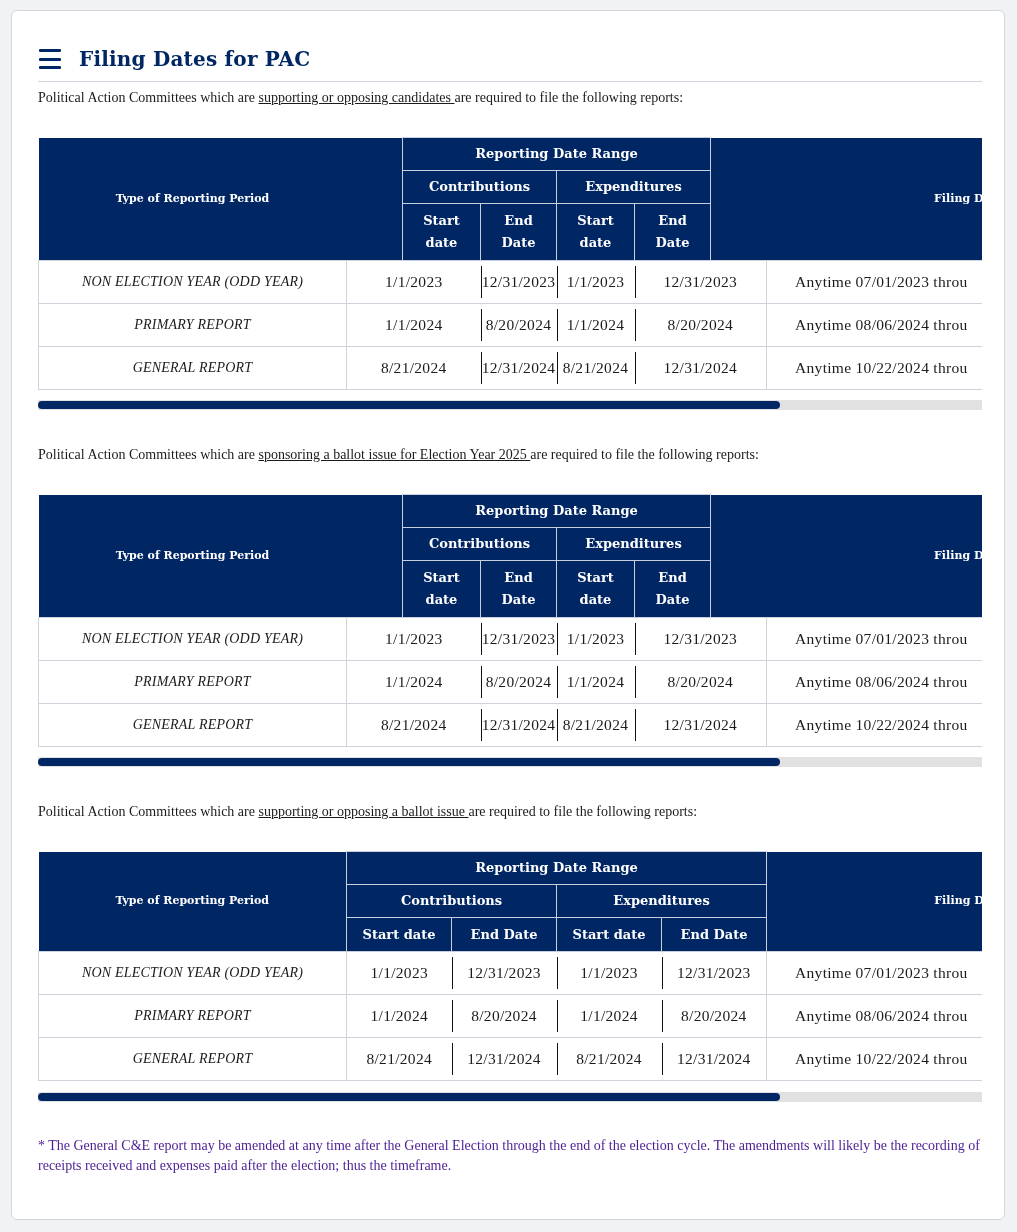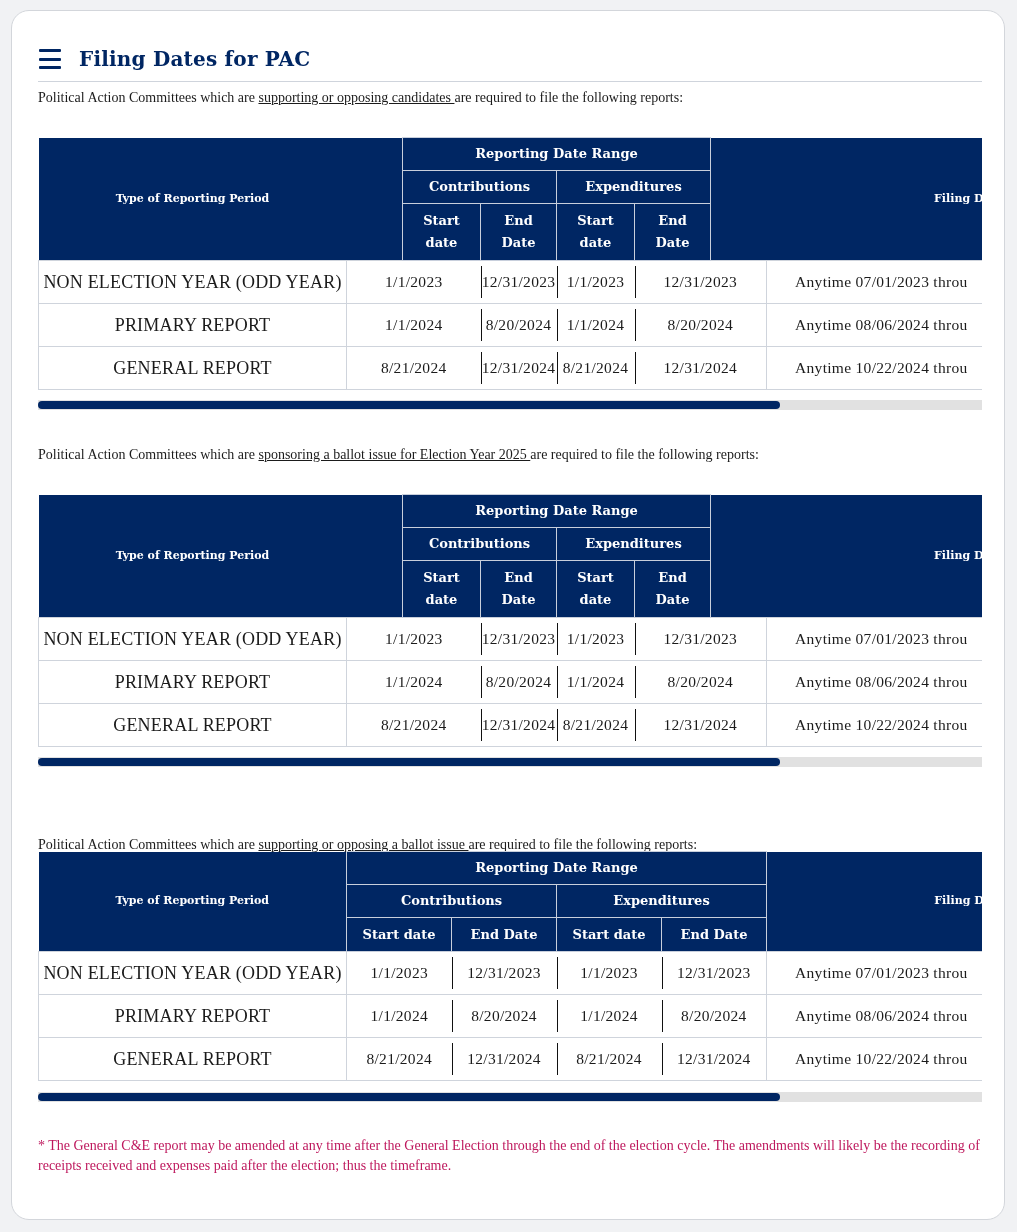--- a/index.html
+++ b/index.html
@@ -4,21 +4,21 @@
 <style>
   html, body { margin: 0; padding: 0; }
   body {
     width: 1017px; height: 1232px; overflow: hidden;
     background: #f1f2f4;
     font-family: "DejaVu Serif", "Liberation Serif", serif;
     color: #1b1b1b;
   }
   .card {
     position: absolute; left: 11px; top: 10px; width: 994px; height: 1210px;
-    background: #ffffff; border: 1px solid #d3d6db; border-radius: 18px;
+    background: #ffffff; border: 1px solid #d3d6db; border-radius: 6px;
     box-sizing: border-box; overflow: hidden;
   }
   .header {
     position: absolute; left: 26px; top: 26px; width: 944px; height: 44px;
     border-bottom: 1px solid #cfd4dc;
     display: flex; align-items: center;
   }
   .hamburger { width: 22px; height: 20px; display: flex; flex-direction: column; justify-content: space-between; margin-left: 1px; margin-right: 18px; cursor: pointer; }
   .hamburger span { display: block; height: 3px; background: #002663; border-radius: 1px; }
   .title { font-family: "DejaVu Serif", serif; font-weight: bold; font-size: 20px; color: #002663; letter-spacing: 0.2px; }
@@ -35,35 +35,35 @@
     background: #002663; color: #ffffff;
     font-family: "DejaVu Serif", serif; font-weight: bold; font-size: 13px;
     border: 1px solid #c8cfdc; text-align: center; padding: 0; line-height: 22px;
   }
   th.plain { border: none; font-size: 11px; }
   td {
     font-family: "Liberation Serif", serif; font-size: 15.5px; color: #1b1b1b;
     text-align: center; border: 1px solid #cfd4dc; height: 42px; padding: 0;
     position: relative; letter-spacing: 0.3px;
   }
-  td.type { font-size: 18px; letter-spacing: 0.2px; }
+  td.type { font-size: 14px; letter-spacing: 0.2px; font-style: italic; }
   td.d { border-left: none; border-right: none; }
   td.d.sep::before {
     content: ""; position: absolute; left: 0; top: 5px; bottom: 5px; width: 1px; background: #111;
   }
   td.d.first { border-left: 1px solid #cfd4dc; }
   td.d.last { border-right: 1px solid #cfd4dc; }
   td.due { text-align: left; padding-left: 28px; white-space: nowrap; }
   .scrollbar {
     position: absolute; left: 26px; width: 944px; height: 10px; background: #e1e1e1; cursor: pointer;
   }
   .scrollbar .thumb { position: absolute; left: 0; top: 1px; height: 8px; width: 742px; background: #002663; border-radius: 4px; }
   .footnote {
     position: absolute; left: 26px; top: 1125px; width: 944px;
-    font-family: "Liberation Serif", serif; font-size: 14px; line-height: 20px; color: #be185d;
+    font-family: "Liberation Serif", serif; font-size: 14px; line-height: 20px; color: #4c1d95;
   }
 </style>
 </head>
 <body>
 
 <div class="card">
 
   <div class="header">
     <div class="hamburger">
         <span></span>
@@ -196,21 +196,21 @@
         <td class="d sep last" colspan="2">12/31/2024</td>
         <td class="due">Anytime 10/22/2024 throu</td>
       </tr>
     </tbody>
       </table>
   </div>
   <div class="scrollbar" style="top:746px;">
       <div class="thumb"></div>
     </div>
 
-  <div class="intro" style="top:793px;margin-top:33px;">
+  <div class="intro" style="top:793px;">
     <span>Political Action Committees which are </span><a href="#">supporting or opposing a ballot issue </a><span>are required to file the following reports:</span>
   </div>
 
   <div class="table-wrap" style="top:840px;">
     <table>
       <colgroup>
         <col style="width:308px">
           <col style="width:105px">
           <col style="width:105px">
           <col style="width:105px">

